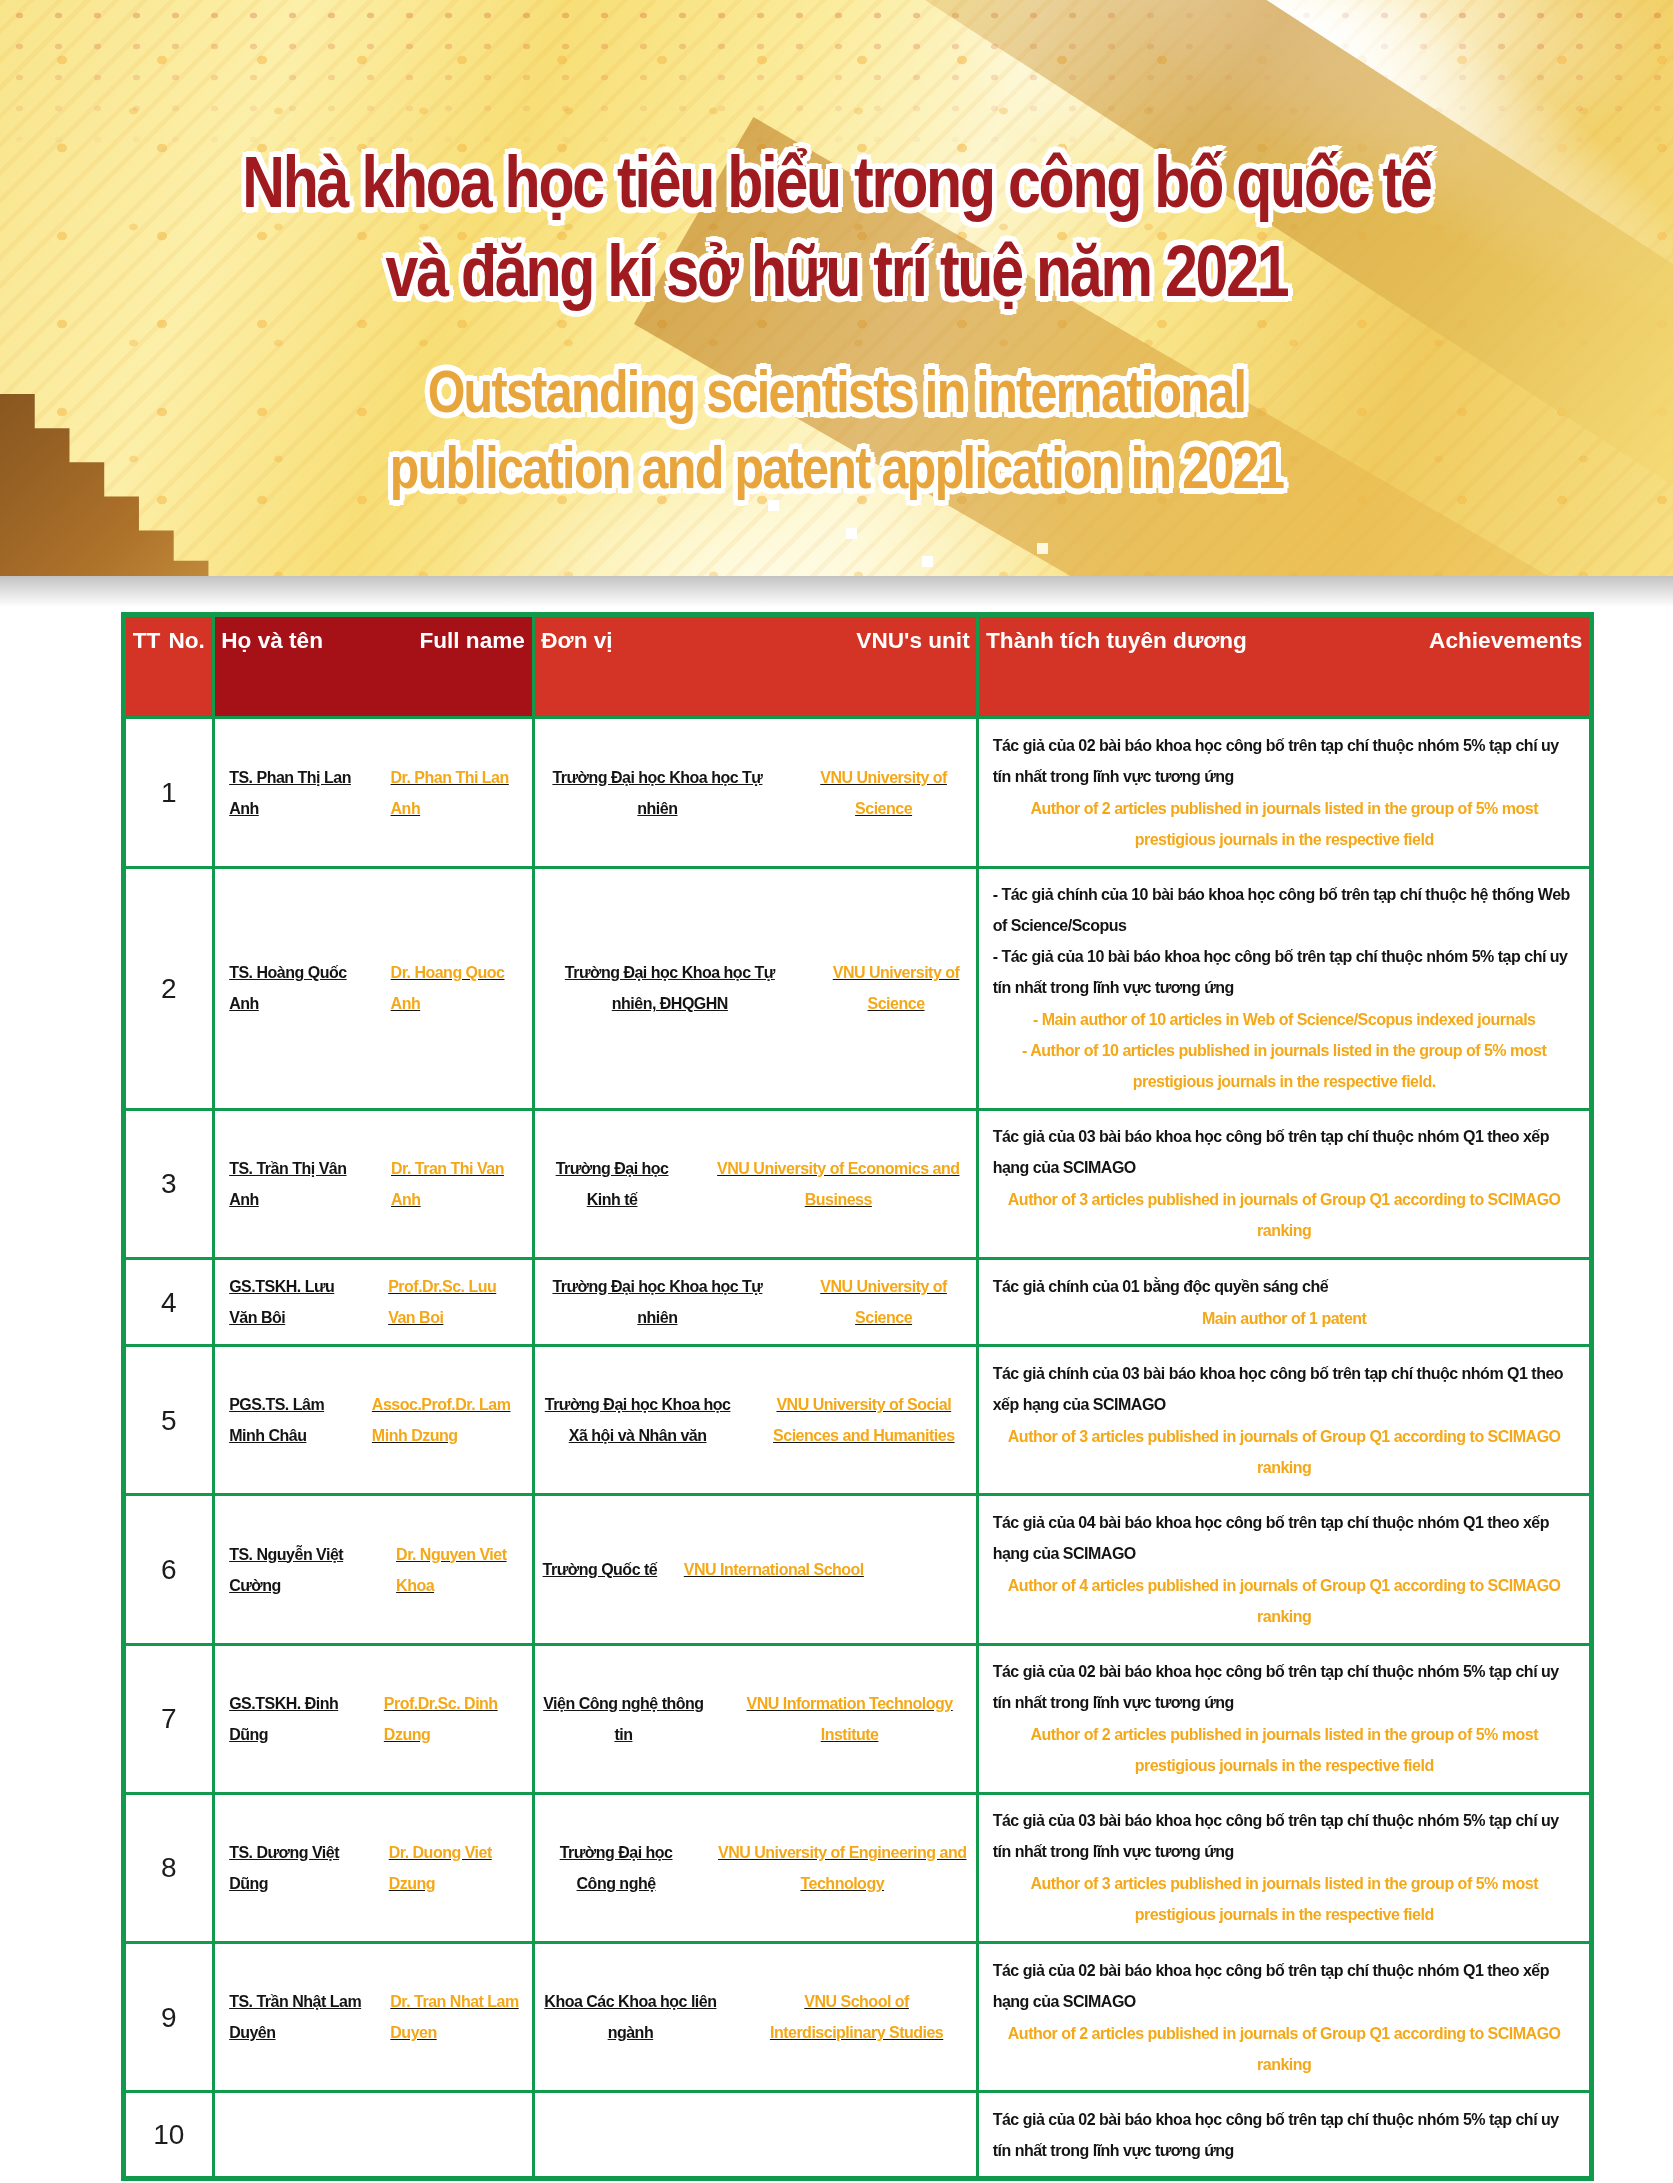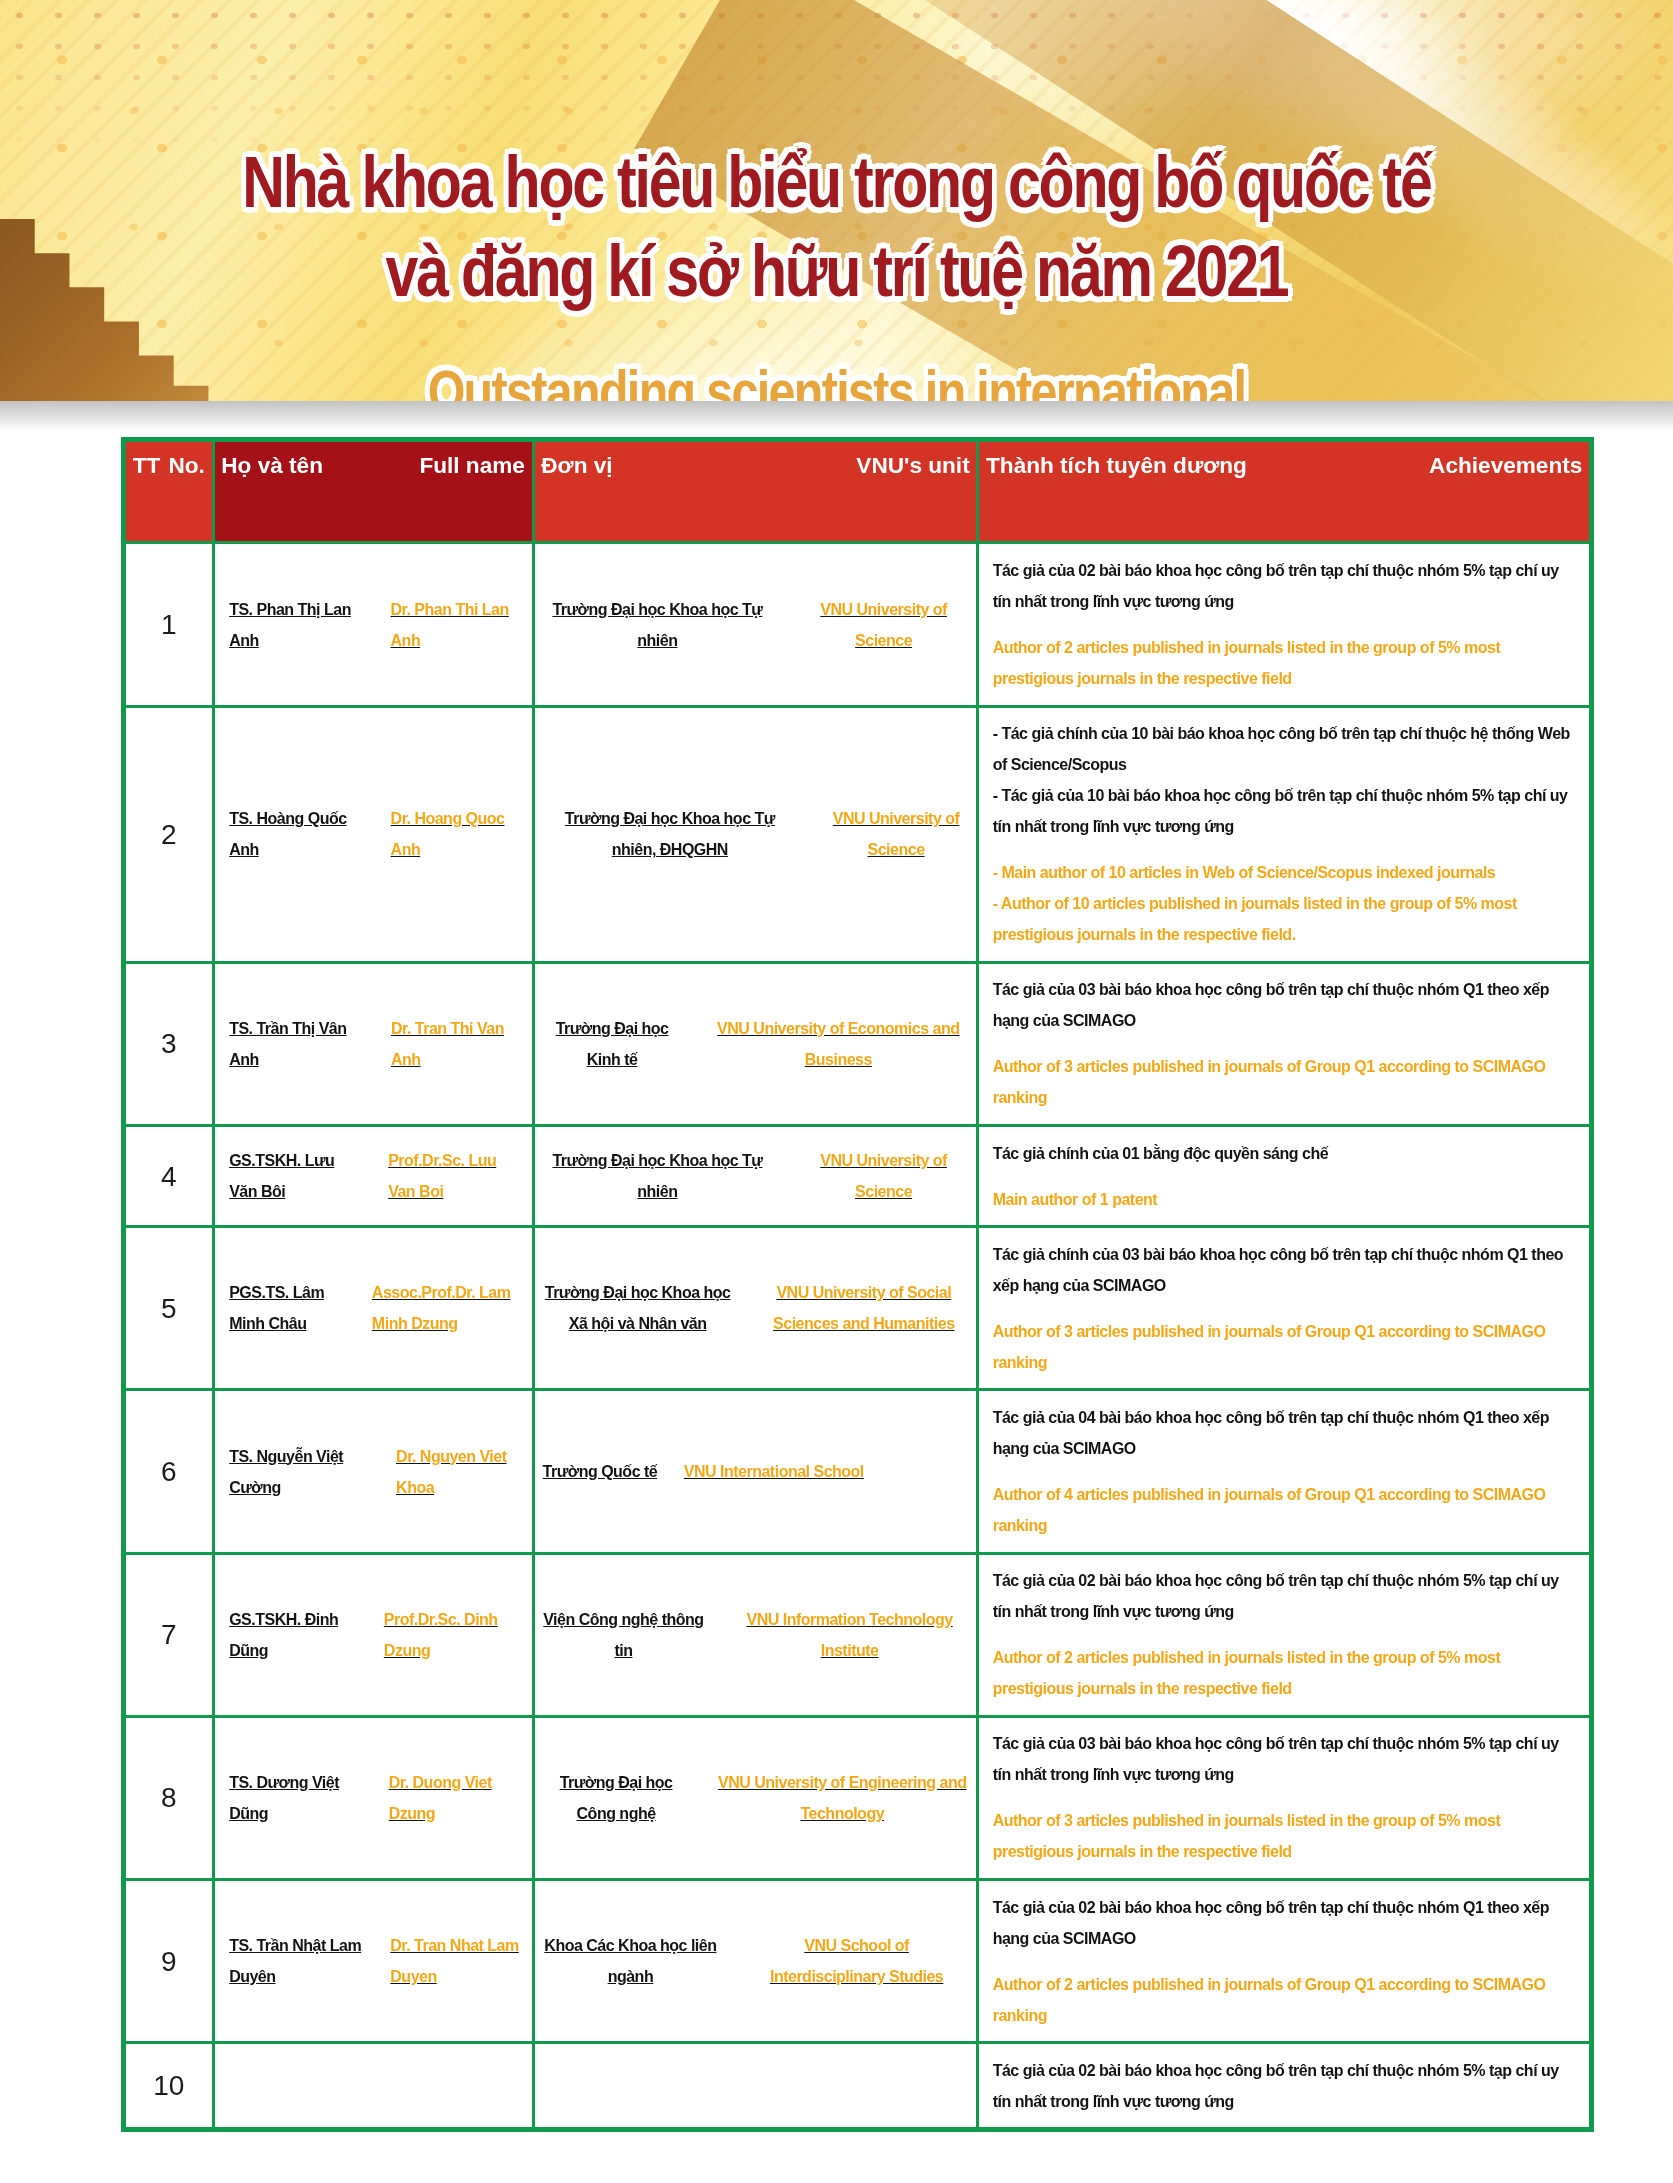--- a/index.html
+++ b/index.html
@@ -22,21 +22,21 @@
     width:1673px;
     min-height:2183px;
     background:#fff;
     overflow:hidden;
   }
 
   
   .banner{
     position:relative;
     width:100%;
-    height:401px;
+    height:576px;
     overflow:hidden;
     background:
       radial-gradient(599px 279px at 78% 6%, rgba(255,255,255,.95), rgba(255,255,255,0) 60%),
       radial-gradient(466px 200px at 46% 100%, rgba(255,252,230,.9), rgba(255,252,230,0) 70%),
       linear-gradient(112deg,#F8E48B 0%,#FCEFA9 16%,#F7DE76 30%,#FBEC9E 44%,#FDF6CE 55%,#F8E488 68%,#EFCB5F 82%,#F7E084 100%);
   }
   
   .banner .pixels{
     position:absolute;inset:0;
     background-image:
@@ -167,21 +167,21 @@
     color:#1c1c1c;
   }
   td.c-name{padding:10.6px 9.3px 10.6px 14.6px;}
   td.c-unit{padding:10.6px 8px;text-align:center;}
   td.c-name .stack,td.c-unit .stack{
     display:flex;gap:26.6px;text-decoration:underline;
   }
   td.c-ach{padding:10.6px 13.3px;}
   .vi{color:var(--text-black);}
   .en{color:var(--accent-orange);}
-  td.c-ach .en-block{margin-top:15px;}
+  td.c-ach .en-block{margin-top:1px;text-align:center;}
 </style>
 </head>
 <body>
 
 <div class="page">
 
   <header class="banner">
     <div class="pixels"></div>
     <div class="weave"></div>
     <div class="red-dots"></div>

